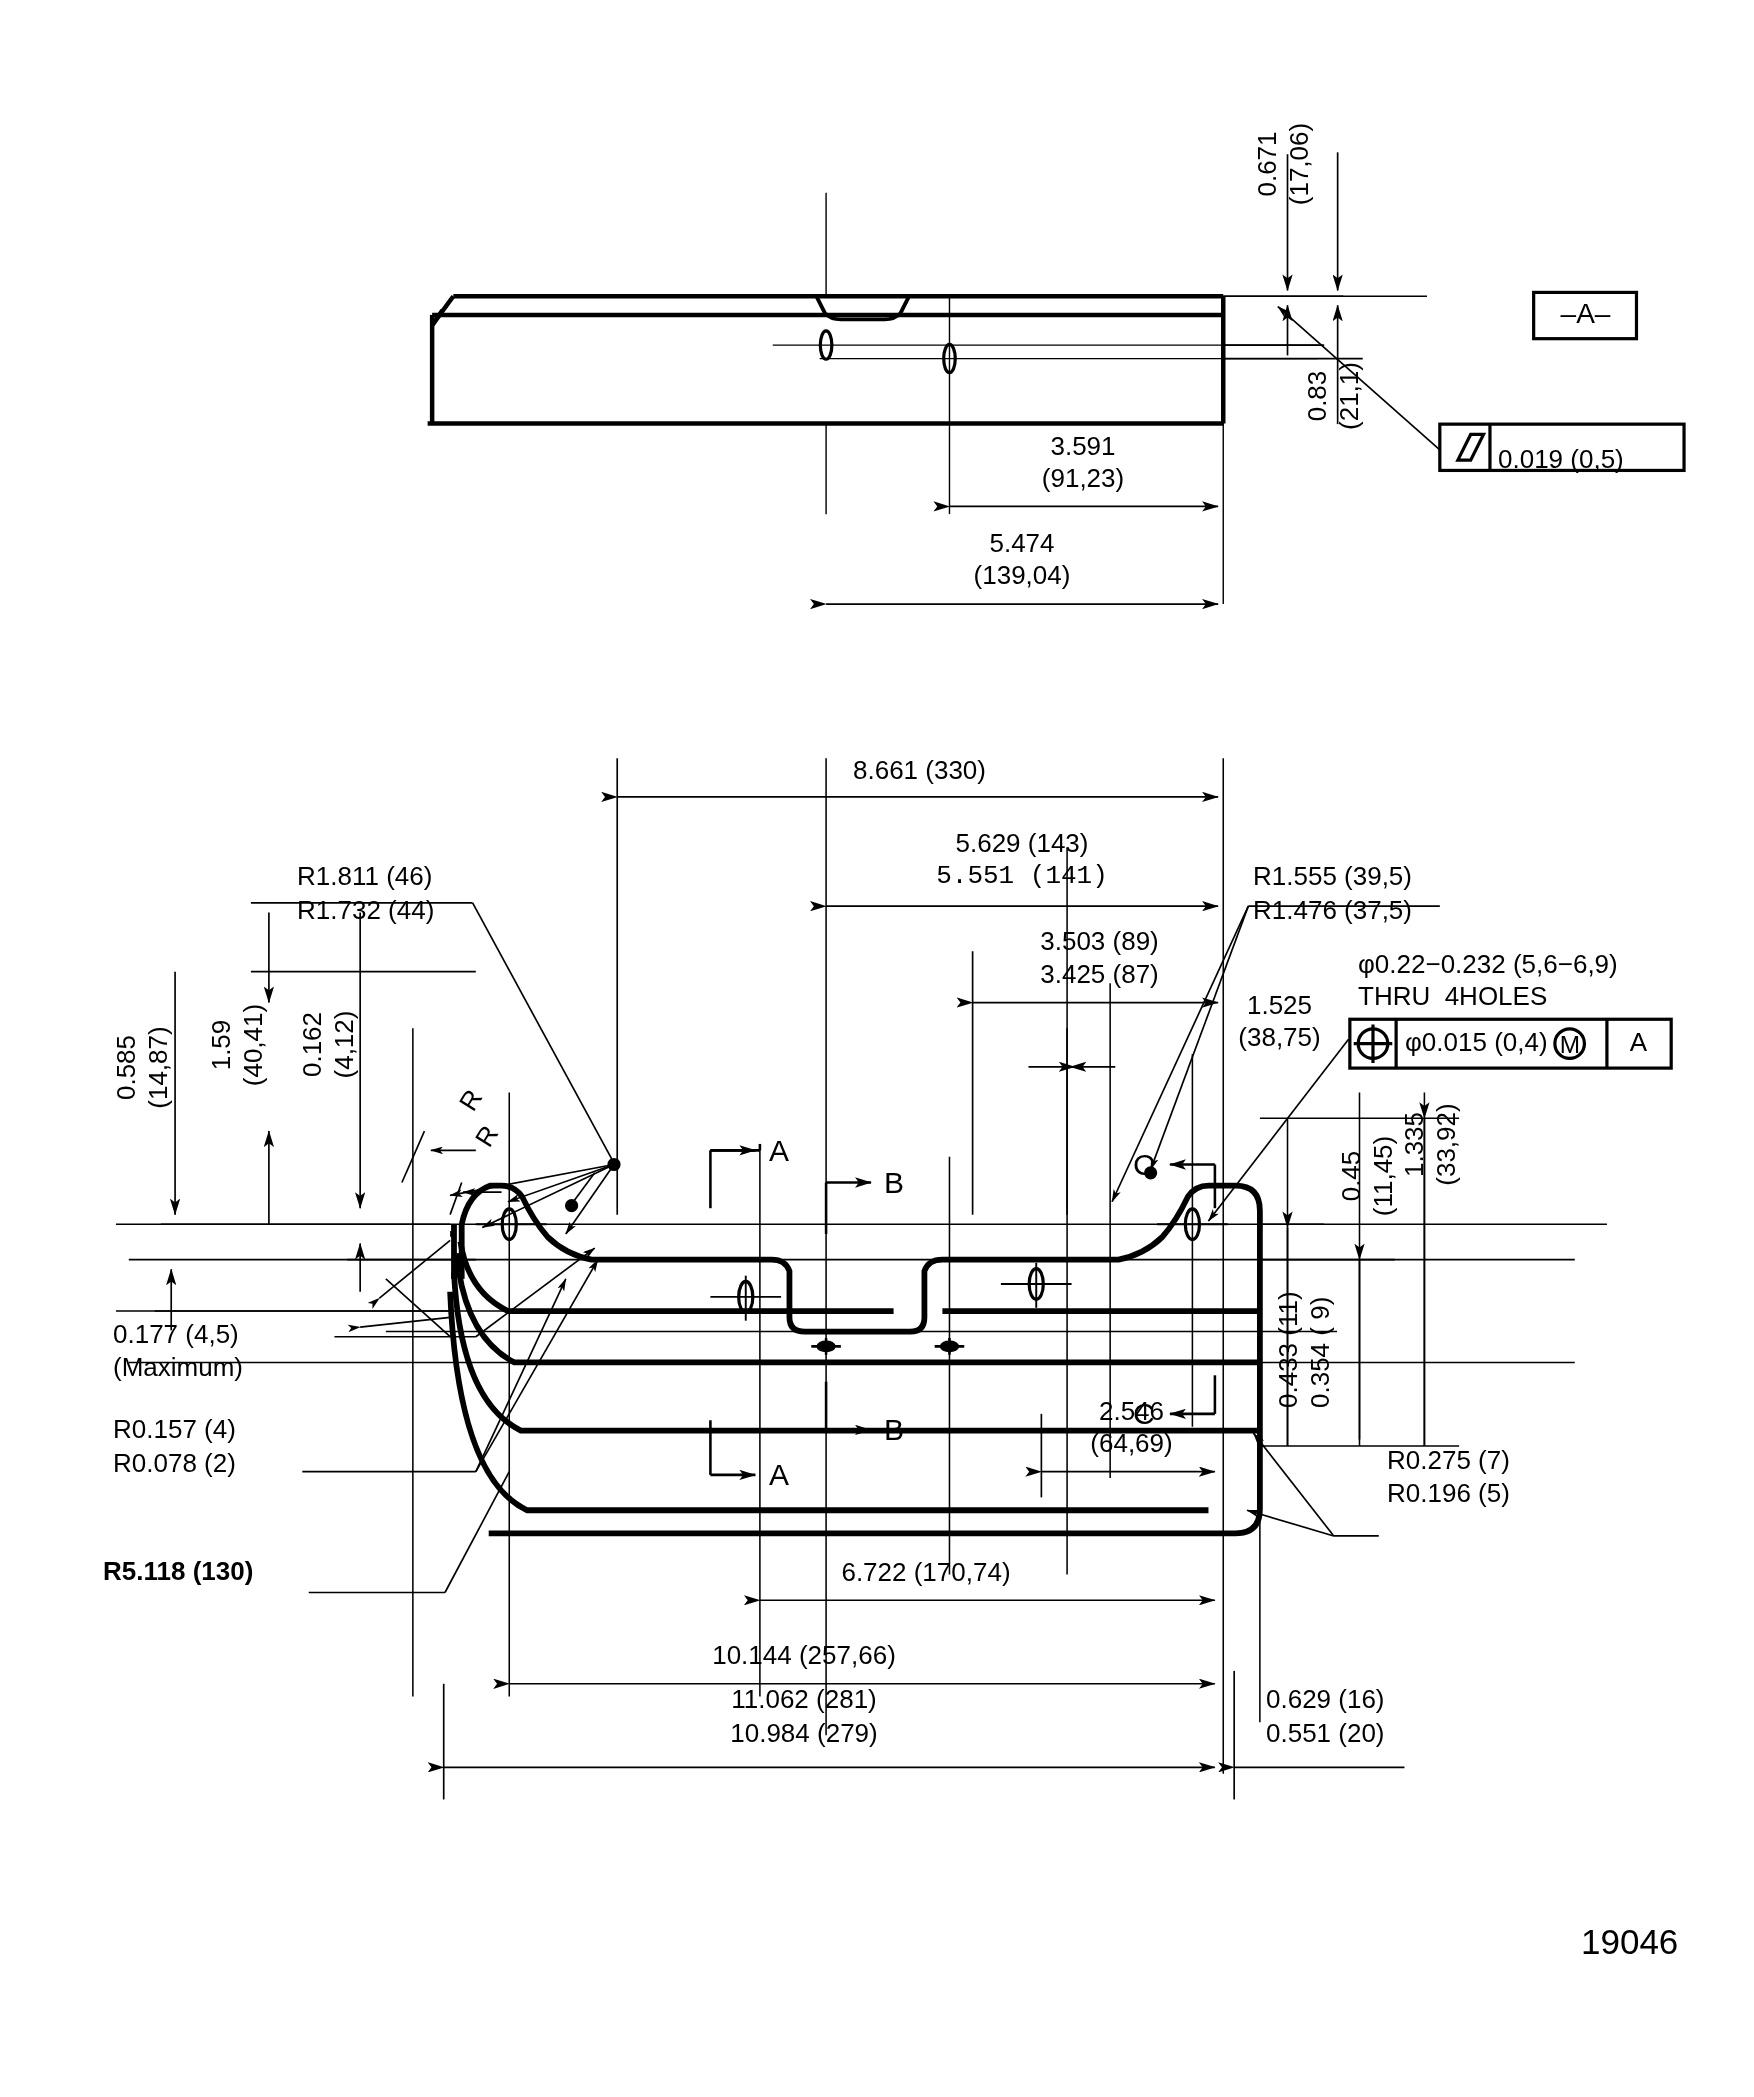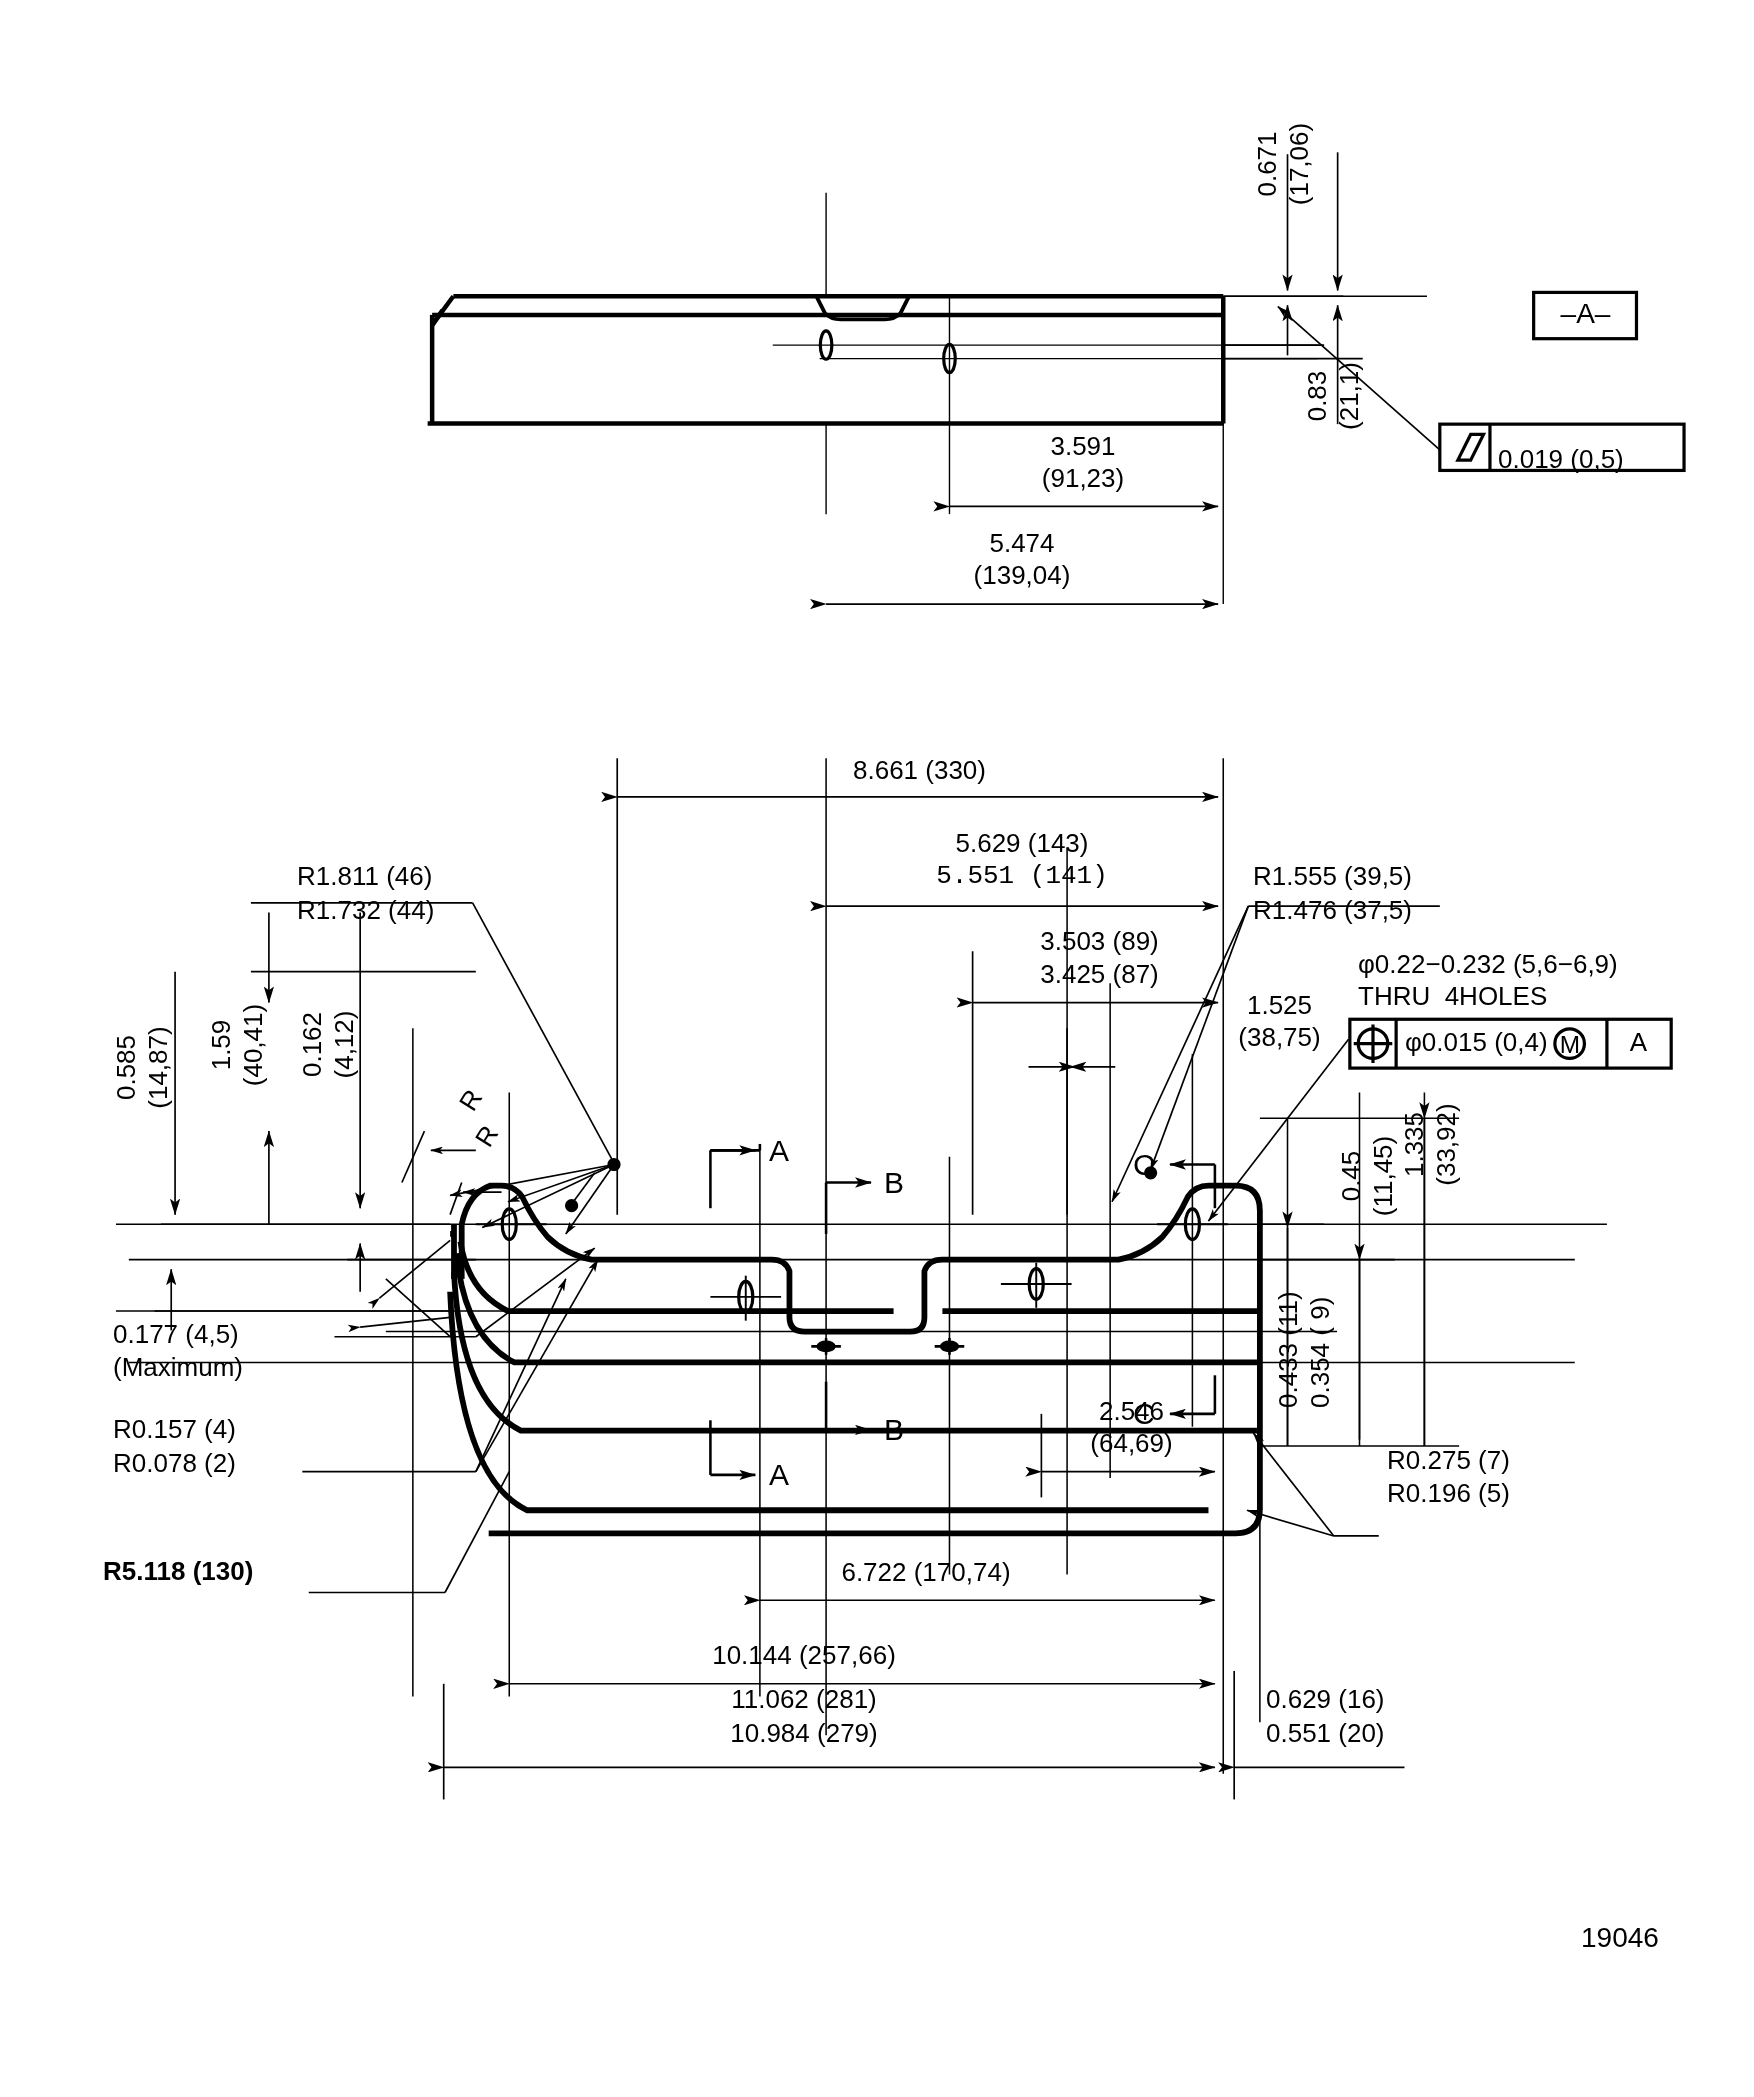--- a/index.html
+++ b/index.html
@@ -6,21 +6,21 @@
   body{width:1755px;height:2097px;position:relative;
        font-family:"Liberation Sans","DejaVu Sans",sans-serif;color:#000;}
   #sheet{position:absolute;left:0;top:0;width:1755px;height:2097px;overflow:hidden;}
   svg{position:absolute;left:0;top:0;width:1755px;height:2097px;}
   .lbl{position:absolute;font-size:26px;line-height:1.22;white-space:pre;color:#000;
        font-family:"Liberation Sans","DejaVu Sans",sans-serif;letter-spacing:0px;}
   .ctr{text-align:center;}
   .vert{transform-origin:left top;transform:rotate(-90deg);}
   .big{font-size:28px;}
   .sm{font-size:24.4px;}
-  .partno{font-size:28px;}
+  .partno{font-size:35px;}
   .secl{font-size:30px;}
 </style>
 </head>
 <body>
 
 <div id="sheet">
 
 <svg viewBox="0 0 2730 3263" xmlns="http://www.w3.org/2000/svg">
   <defs>
     <marker id="ah" markerWidth="26" markerHeight="16" refX="25" refY="8" orient="auto" markerUnits="userSpaceOnUse">

